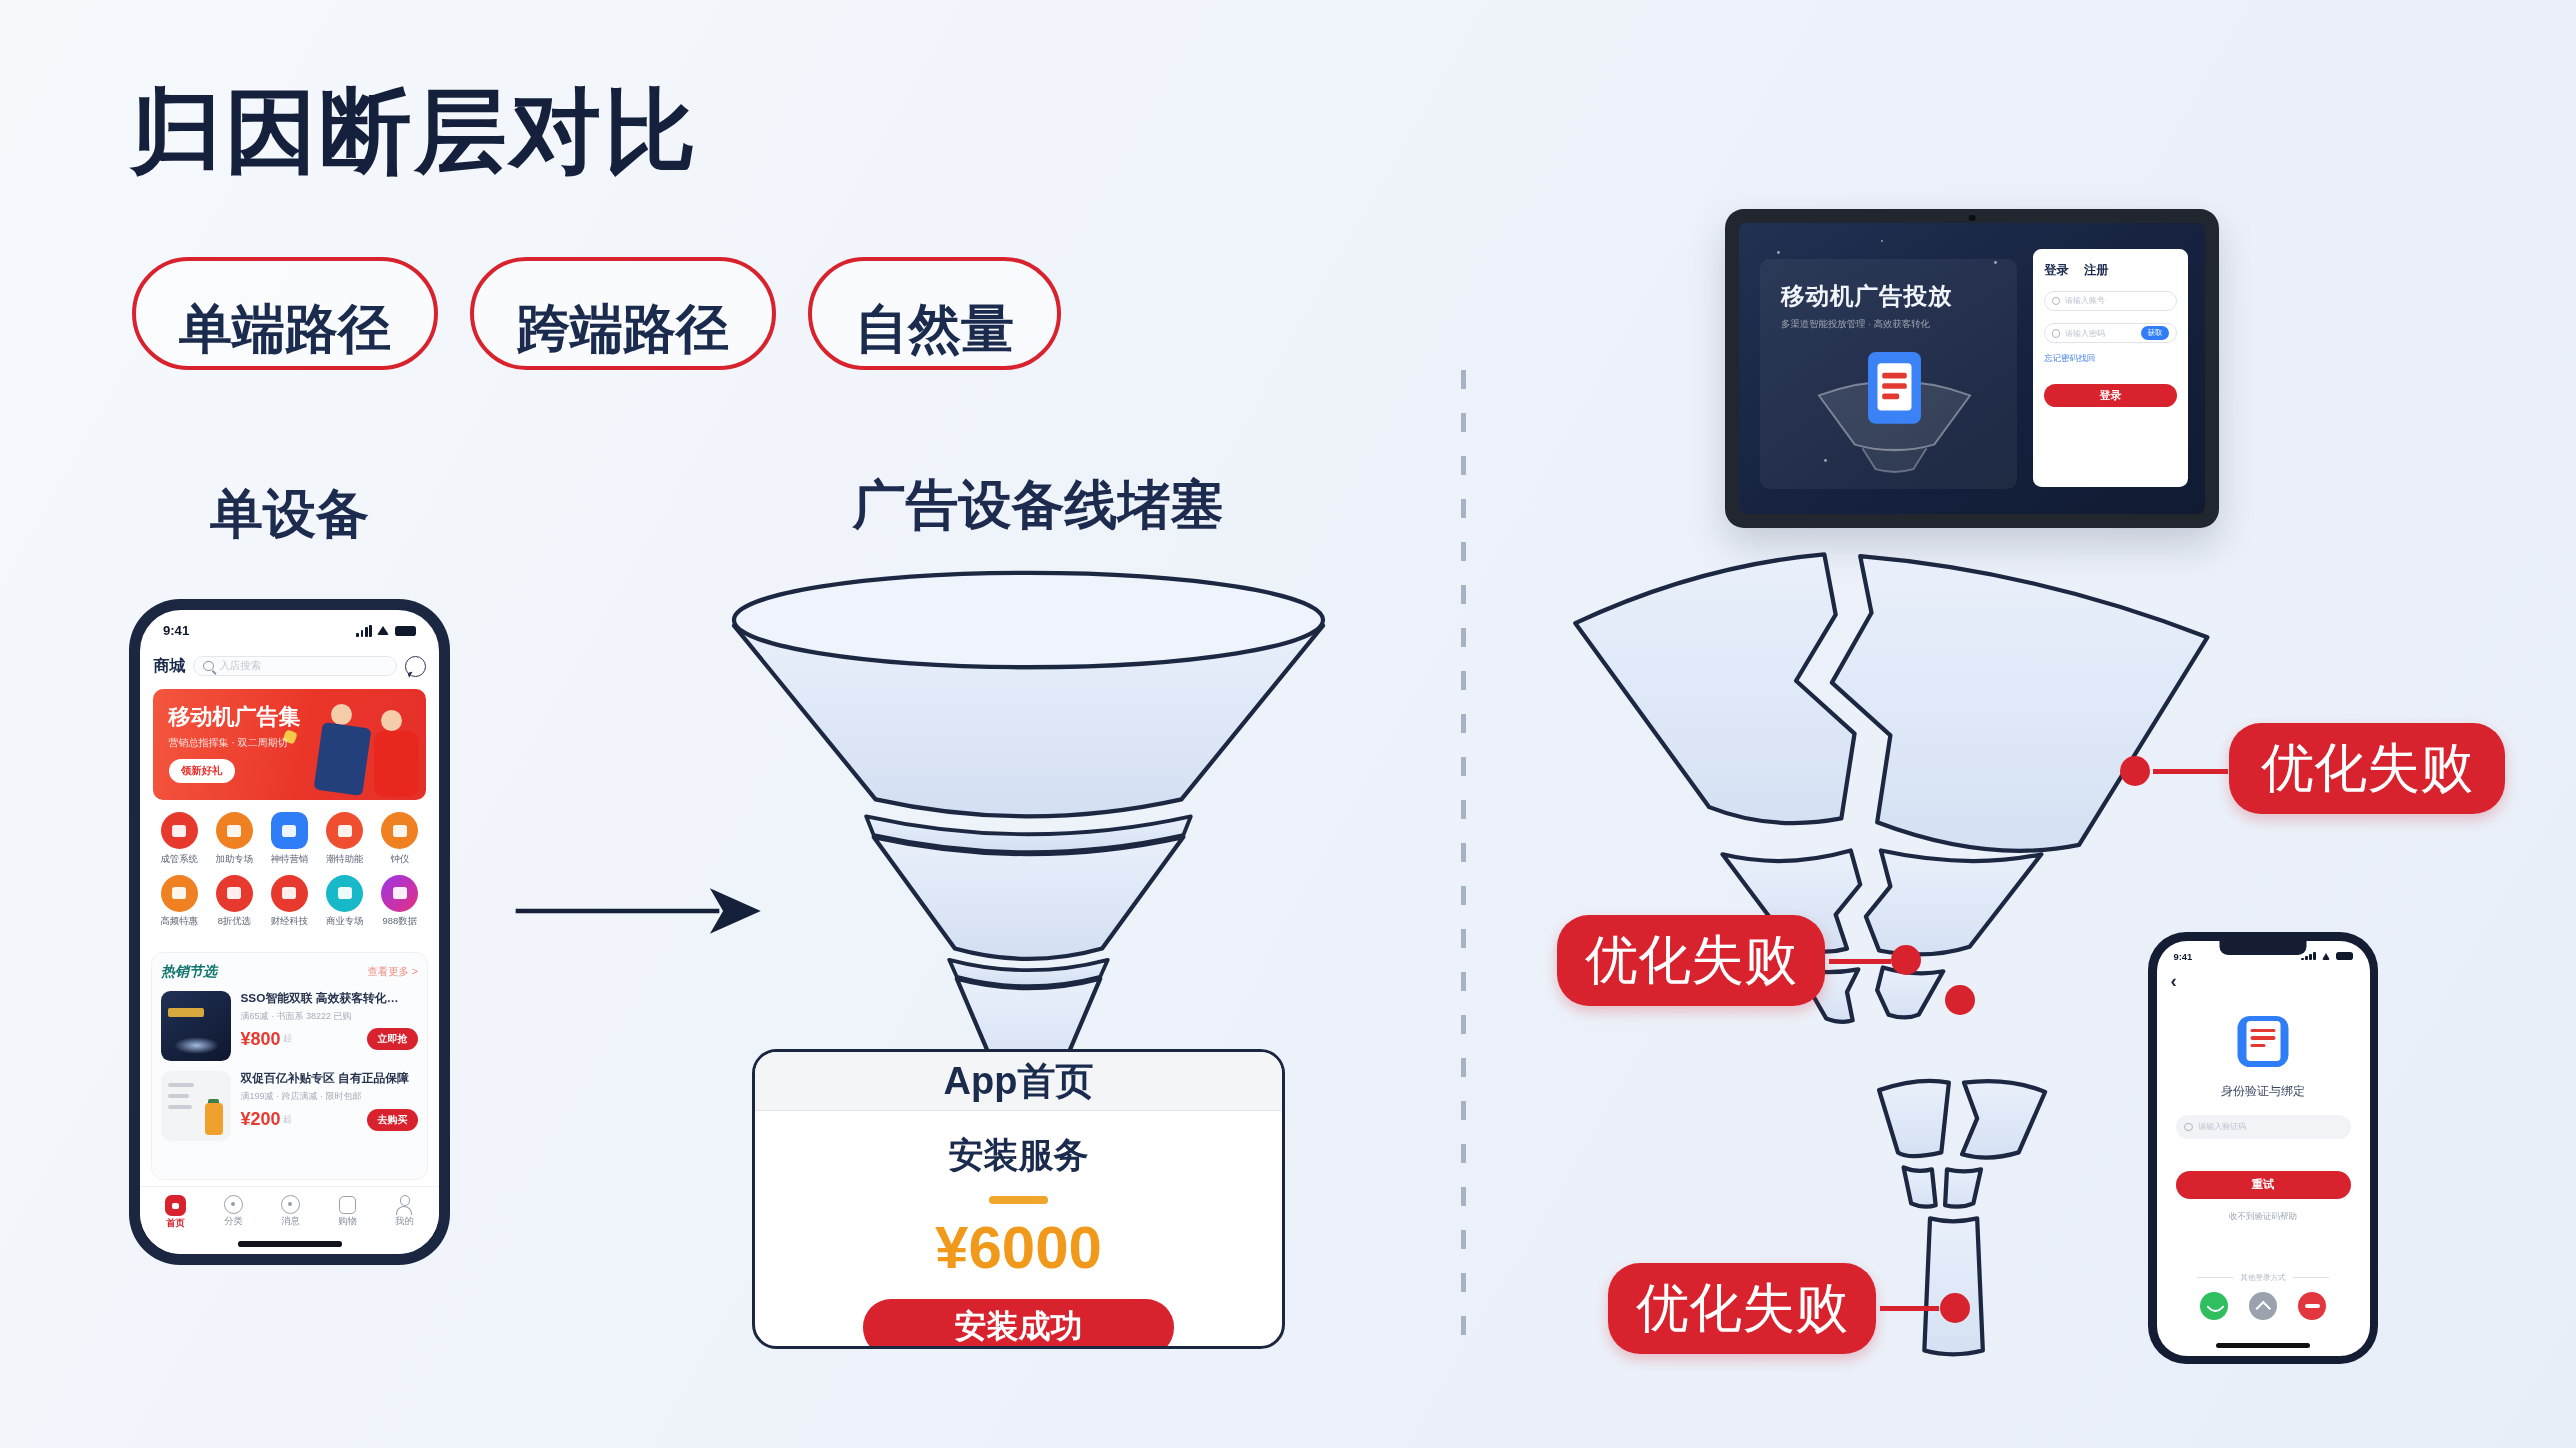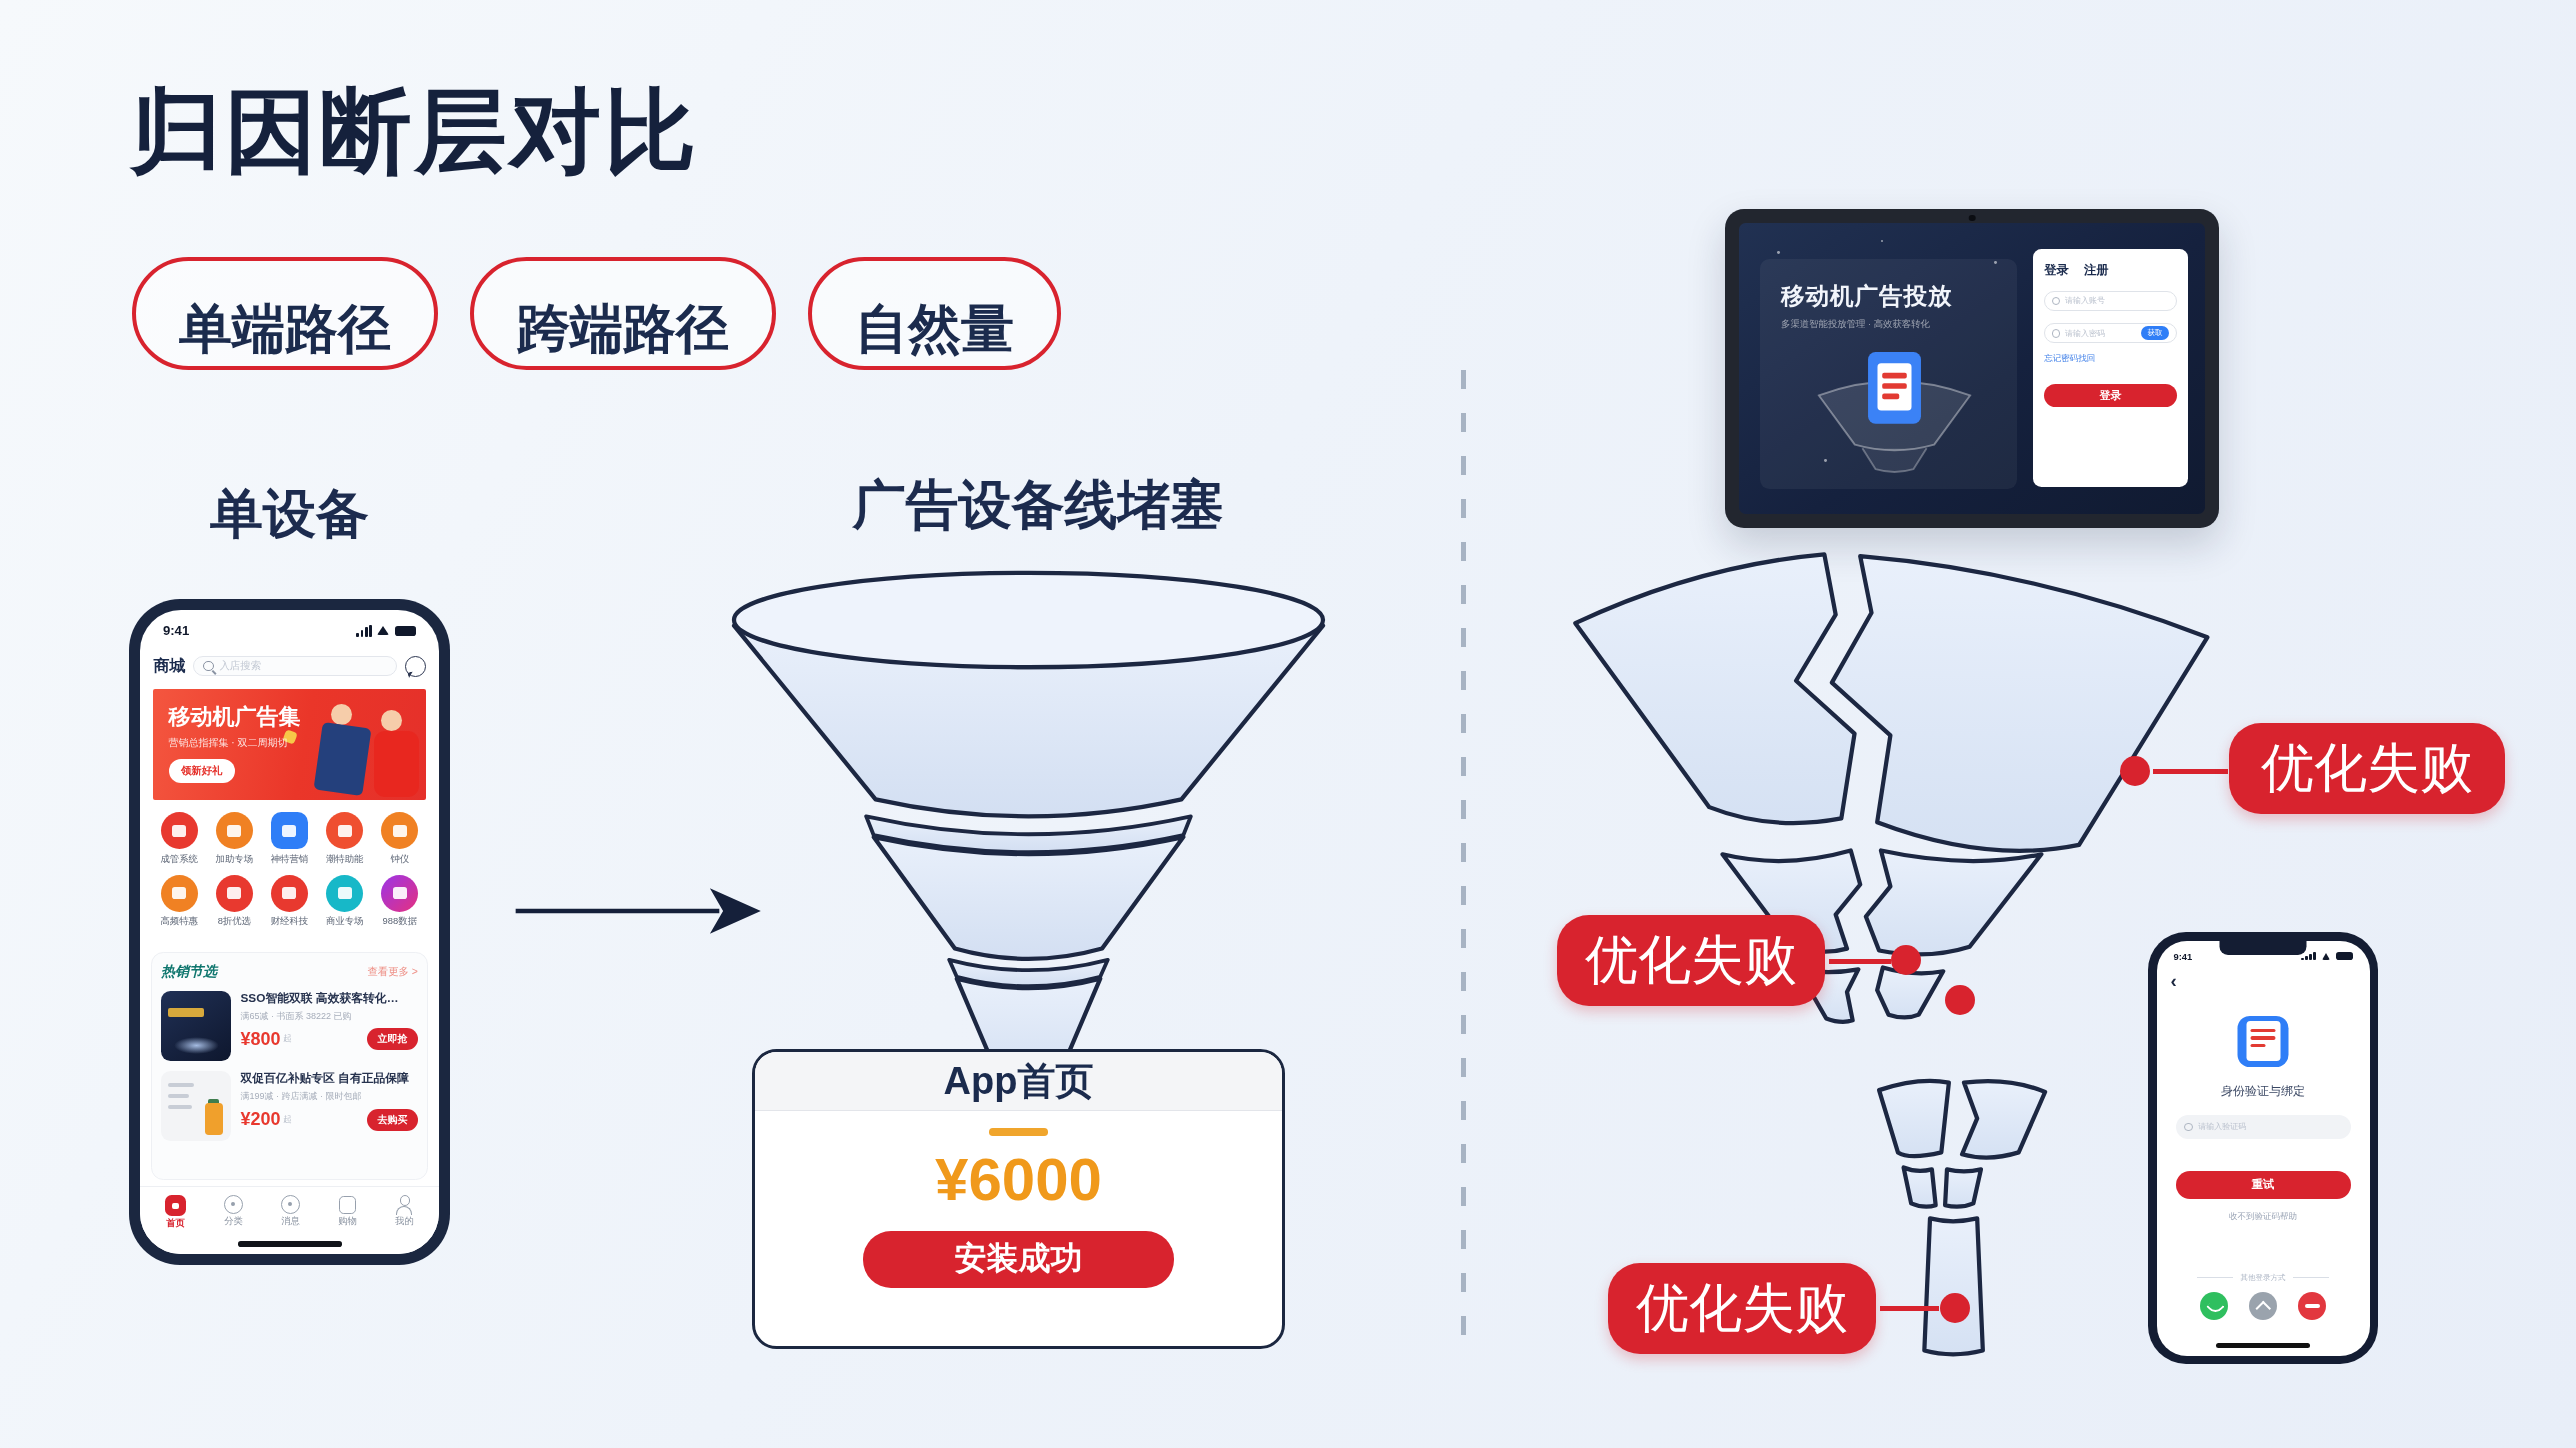--- a/index.html
+++ b/index.html
@@ -37,21 +37,21 @@
   .p-header { position:absolute; left:13.2px; right:13.2px; top:40px; height:32px; display:flex; align-items:center; gap:7.5px; }
   .p-appname { font-size:16px; font-weight:800; color:#1b2b4d; }
   .searchpill { flex:1; height:20px; border:1.4px solid #e3e6ec; background:#fbfcfd; border-radius:14px;
                 display:flex; align-items:center; gap:5.7px; padding:0 9.4px; }
   .mag { width:10.4px; height:10.4px; border:1.9px solid #8a93a3; border-radius:50%; position:relative; flex:none; }
   .mag::after { content:""; position:absolute; width:1.9px; height:4.7px; background:#8a93a3; left:8.5px; top:7.5px; transform:rotate(-45deg); }
   .ph-text { font-size:10.4px; color:#c2c8d3; }
   .chat-ic { width:21px; height:21px; border:1.9px solid #2b3550; border-radius:50%; position:relative; flex:none; }
   .chat-ic::after { content:""; position:absolute; left:2.8px; top:15px; width:5.7px; height:5.7px; background:#2b3550;
                     clip-path:polygon(0 0,100% 0,0 100%); transform:rotate(-15deg); }
-  .banner { position:absolute; left:12.3px; right:12.3px; top:79px; height:111px; border-radius:2px; overflow:hidden;
+  .banner { position:absolute; left:12.3px; right:12.3px; top:79px; height:111px; border-radius:10px; overflow:hidden;
             background:linear-gradient(100deg,#f4563f 0%,#ea3629 55%,#e5302a 100%);text-decoration:underline; }
   .banner-title { position:absolute; left:16px; top:13.2px; font-size:22px; font-weight:800; color:#fff; }
   .banner-sub { position:absolute; left:16px; top:47px; font-size:10px; color:rgba(255,255,255,.85); }
   .banner-btn { position:absolute; left:16px; top:70px; height:23.6px; padding:0 12.3px; background:#fff; border-radius:12.3px;
                 display:flex; align-items:center; font-size:10.4px; font-weight:700; color:#e5302a; }
   .fig { position:absolute; border-radius:5.7px; }
   .coin { position:absolute; width:12.3px; height:12.3px; border-radius:3.8px; background:#f7c948; transform:rotate(20deg); }
   .head { position:absolute; width:21px; height:21px; border-radius:50%; background:#f6cdaa; }
   .icon-grid { position:absolute; left:11.3px; right:11.3px; top:202px; display:grid; grid-template-columns:repeat(5,1fr); row-gap:8.5px; }
   .gi { display:flex; flex-direction:column; align-items:center; }
@@ -365,20 +365,21 @@
     <path d="M 254 452 L 300 560 Q 330 568 360 560 L 406 452 Q 330 472 254 452 Z" fill="url(#lf)" stroke="#1c2742" stroke-width="4.5" stroke-linejoin="round"></path>
   </svg>
 
   <svg class="abs" style="left:989px; top:1118px;" width="60" height="109" viewBox="0 0 64 115">
     <line x1="32" y1="108" x2="32" y2="32" stroke="#15203a" stroke-width="5"></line>
     <path d="M 32 6 L 13 50 L 32 38 L 51 50 Z" fill="#15203a"></path>
   </svg>
 
   <div class="abs conv-card">
     <div class="conv-head">App首页</div>
+    <div class="conv-service">安装服务</div>
     <div class="conv-dash"></div>
     <div class="conv-price">¥6000</div>
     <div class="conv-btn">安装成功</div>
   </div>
 
   <div class="abs divider-dashed" style="left:1461px; top:370px; height:989px;"></div>
 
   <div class="abs tablet">
     <div class="tab-cam"></div>
     <div class="tab-screen">

